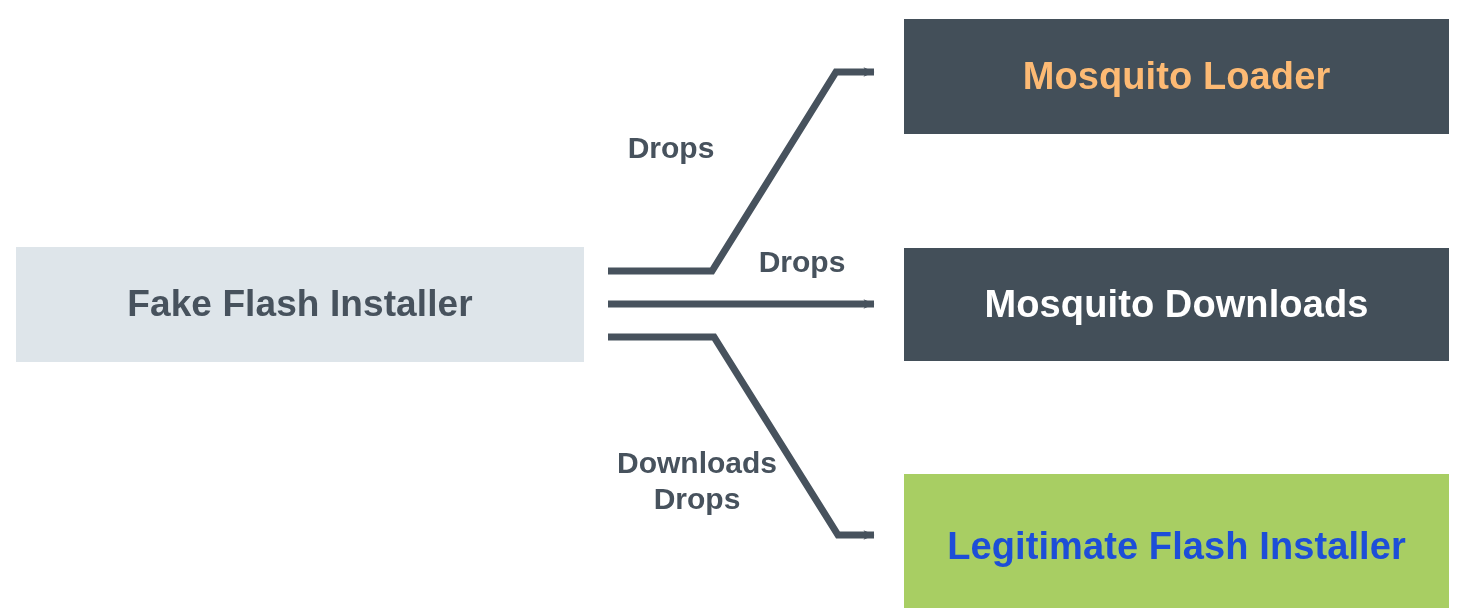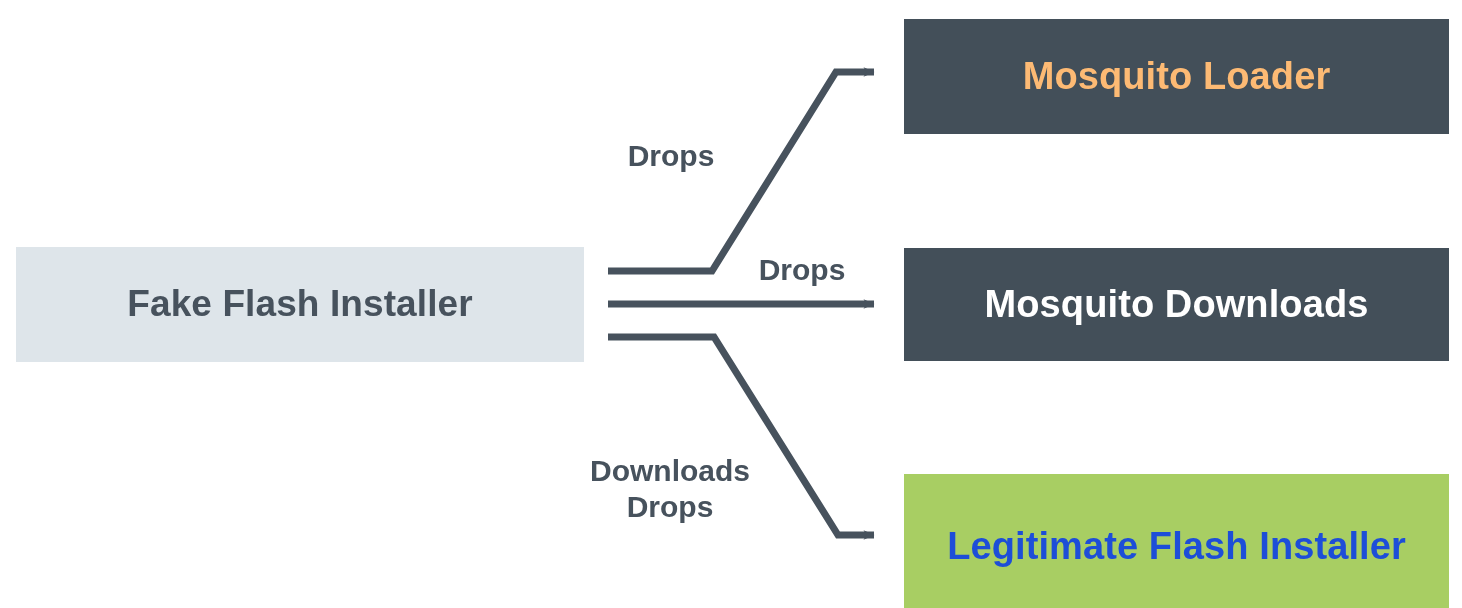--- a/index.html
+++ b/index.html
@@ -74,34 +74,33 @@
     pointer-events: none;
   }
   .edge-label {
     position: absolute;
     color: #47525d;
     font-weight: bold;
     font-size: 30px;
     line-height: 36px;
     text-align: center;
     white-space: nowrap;
-    margin-top: 8px;
   }
   #label-drops-loader {
     left: 571px;
     top: 130px;
     width: 200px;
   }
   #label-drops-backdoor {
     left: 702px;
     top: 244px;
     width: 200px;
   }
   #label-downloads-or-drops {
-    left: 570px;
+    left: 597px;
     top: 445px;
     width: 200px;
   }
 </style>
 </head>
 <body>
 
 <div id="diagram-canvas">
 
   <svg id="connector-layer" viewBox="0 0 1462 608" width="1462" height="608" aria-hidden="true">

